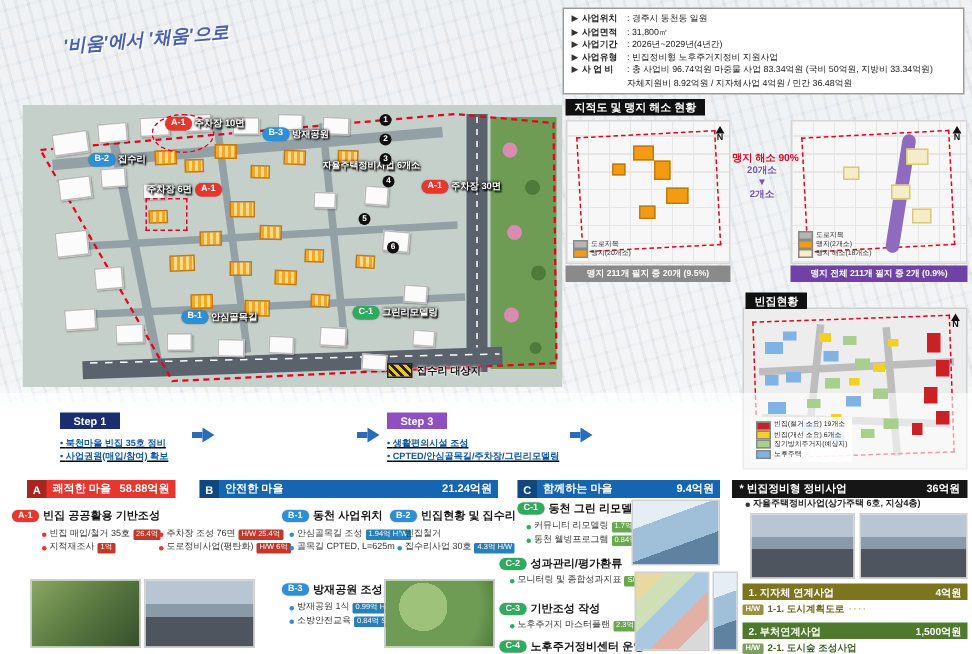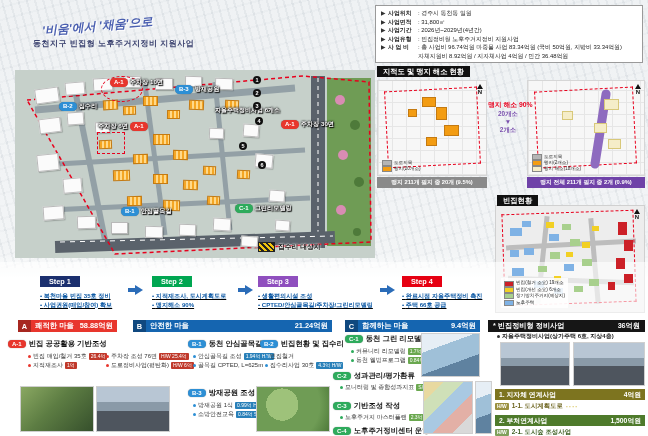--- a/index.html
+++ b/index.html
@@ -110,21 +110,20 @@
   .trail:empty{display:none;}
 </style>
 </head>
 <body>
 
 <div class="poster">
   <div class="bg"></div>
   <div class="bg-tex"></div>
 
   <div class="slogan">'비움'에서 '채움'으로</div>
-  <div class="subtitle">동천지구 빈집형 노후주거지정비 지원사업</div>
 
   <div class="info-box">
     <div class="info-row">
         <span class="arr">▶</span>
         <span class="lbl">사업위치</span>
         <span class="val">: 경주시 동천동 일원</span>
       </div>
     <div class="info-row">
         <span class="arr">▶</span>
         <span class="lbl">사업면적</span>
@@ -326,43 +325,29 @@
 
   <div class="steps-band"></div>
   <div class="step" style="left:40px;width:106px;">
     <span class="spill sp1">Step 1</span>
     <ul>
         <li>북천마을 빈집 35호 정비</li>
         <li>사업권원(매입/참여) 확보</li>
       </ul>
   </div>
   <div class="step-arrow" style="left:128px;"></div>
-  <div class="step" style="left:152px;width:100px;">
-    <span class="spill sp2">Step 2</span>
-    <ul>
-        <li>지적재조사, 도시계획도로</li>
-        <li>맹지해소 90%</li>
-      </ul>
-  </div>
   <div class="step-arrow" style="left:238px;"></div>
   <div class="step" style="left:258px;width:138px;">
     <span class="spill sp3">Step 3</span>
     <ul>
         <li>생활편의시설 조성</li>
         <li>CPTED/안심골목길/주차장/그린리모델링</li>
       </ul>
   </div>
   <div class="step-arrow" style="left:380px;"></div>
-  <div class="step" style="left:402px;width:125px;">
-    <span class="spill sp4">Step 4</span>
-    <ul>
-        <li>완료시점 자율주택정비 촉진</li>
-        <li>주택 66호 공급</li>
-      </ul>
-  </div>
 
   <div class="sec-bar sec-a" style="left:18px;width:99px;">
     <span class="letter">A</span>
     <span class="t">쾌적한 마을</span>
     <span class="money">58.88억원</span>
   </div>
   <div class="sec-bar sec-b" style="left:133px;width:199px;">
     <span class="letter">B</span>
     <span class="t">안전한 마을</span>
     <span class="money">21.24억원</span>
@@ -406,21 +391,21 @@
         <span>도로정비사업(평탄화)</span>
         <span class="badge">H/W 6억</span>
       </div>
   </div>
   <div class="ph greenery" style="left:20px;top:386px;width:74px;height:46px;"></div>
   <div class="ph street" style="left:96px;top:386px;width:74px;height:46px;"></div>
 
   <div class="sub" style="left:188px;top:339px;">
     <div class="sub-head">
         <span class="pill blue">B-1</span>
-        <span class="sub-title">동천 안심골목길</span>
+        <span class="sub-title">동천 사업위치</span>
       </div>
   </div>
   <div class="sub" style="left:193px;top:352px;width:66px;">
     <div class="item b">
         <span class="dot"></span>
         <span>안심골목길 조성</span>
         <span class="badge blue">1.94억 H/W</span>
       </div>
     <div class="item b">
         <span class="dot"></span>

